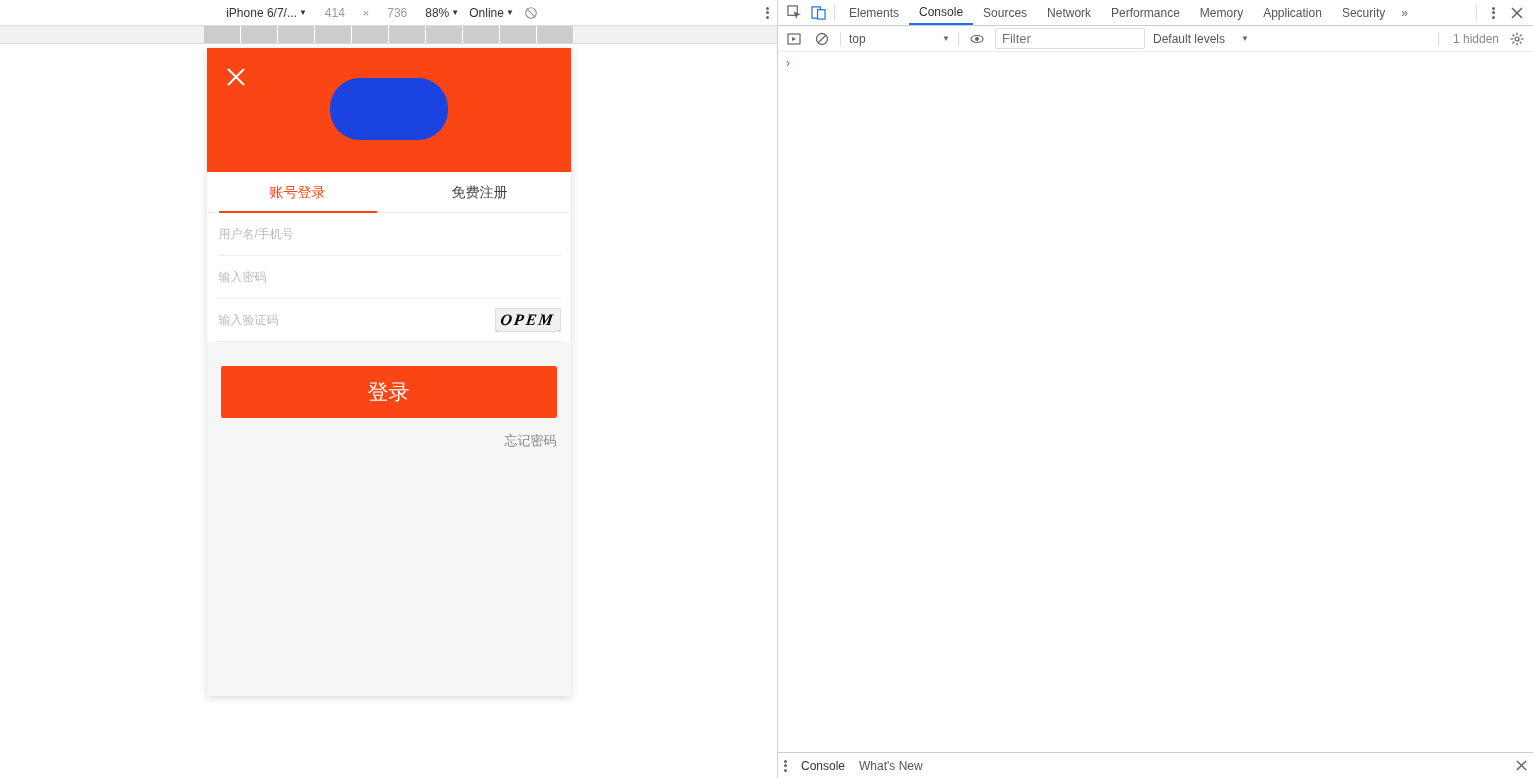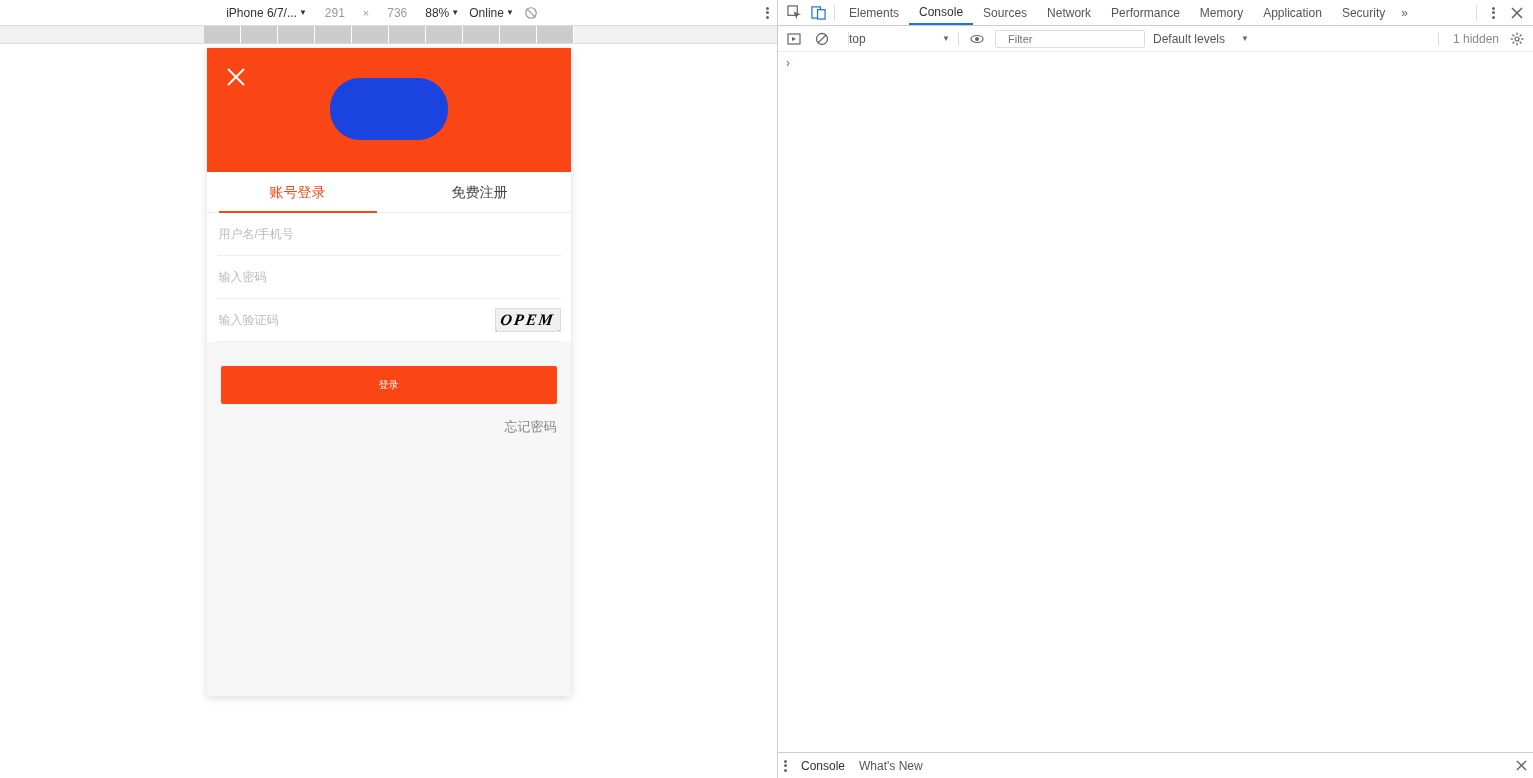--- a/index.html
+++ b/index.html
@@ -40,39 +40,39 @@
   .field input::placeholder { color: #bbb; }
   .field.captcha { display: flex; align-items: center; gap: 6px; }
   .captcha-img { width: 82px; height: 24px; background: #f0f0f0; position: relative; overflow: hidden; border: 1px solid #ddd; }
   .captcha-img .txt { position: absolute; top: 0; left: 0; right: 0; bottom: 0; font-family: Georgia, serif; font-weight: bold; font-style: italic; font-size: 16px; color: #000; letter-spacing: 2px; display: flex; align-items: center; justify-content: center; transform: skewX(-8deg); }
   .captcha-img .noise { position: absolute; top: 0; left: 0; right: 0; bottom: 0; background:
       linear-gradient(25deg, rgba(0,120,200,0.4) 0 1px, transparent 1px 6px),
       linear-gradient(-20deg, rgba(0,150,100,0.3) 0 1px, transparent 1px 8px);
   }
 
   .below-form { background: #f6f6f6; padding: 24px 14px 10px; }
-  .login-btn { width: 100%; padding: 12px 0; background: #fa4614; color: #fff; border: none; border-radius: 2px; font-size: 10px; cursor: pointer; }
+  .login-btn { width: 100%; padding: 12px 0; background: #fa4614; color: #fff; border: none; border-radius: 2px; font-size: 21px; cursor: pointer; }
   .forgot { text-align: right; margin-top: 14px; font-size: 13px; color: #888; cursor: pointer; }
 
   
   .right { flex: 1; display: flex; flex-direction: column; background: #fff; }
   .dt-tabs { height: 26px; border-bottom: 1px solid #ccc; display: flex; align-items: center; font-size: 12px; color: #555; padding: 0 4px; gap: 0; }
   .dt-tabs .icon-btn { width: 24px; height: 24px; display: flex; align-items: center; justify-content: center; cursor: pointer; }
   .dt-tabs .icon-btn.active svg { stroke: #1a73e8; fill: #1a73e8; }
   .dt-tabs .divider { width: 1px; height: 16px; background: #ddd; margin: 0 4px; }
   .dt-tab { padding: 0 10px; height: 100%; display: flex; align-items: center; cursor: pointer; }
   .dt-tab.active { color: #333; border-bottom: 2px solid #1a73e8; margin-bottom: -1px; }
   .dt-tabs .flex { flex: 1; }
   .chevrons { font-size: 12px; color: #666; padding: 0 6px; cursor: pointer; }
 
   .console-toolbar { height: 26px; border-bottom: 1px solid #eee; display: flex; align-items: center; gap: 8px; font-size: 12px; color: #555; padding: 0 6px; }
   .console-toolbar .icon-btn { width: 20px; height: 20px; display: flex; align-items: center; justify-content: center; cursor: pointer; }
-  .console-toolbar .ctx { display: flex; align-items: flex-end; gap: 4px; border-left: 1px solid #ddd; flex: 0 0 auto; margin-left: 8px; }
+  .console-toolbar .ctx { display: flex; align-items: flex-end; gap: 4px; border-left: 1px solid #ddd; padding-left: 8px; flex: 0 0 auto; }
   .console-toolbar .ctx .sel { min-width: 110px; display: flex; justify-content: space-between; align-items: center; border-right: 1px solid #ddd; padding-right: 8px; }
-  .console-toolbar input.filter { border: 1px solid #ddd; border-radius: 2px; padding: 2px 12px; font-size: 11px; width: 150px; }
+  .console-toolbar input.filter { border: 1px solid #ddd; border-radius: 2px; padding: 2px 6px; font-size: 13px; width: 150px; }
   .console-toolbar .levels { display: flex; align-items: center; gap: 14px; }
   .console-toolbar .hidden-count { margin-left: auto; color: #888; border-left: 1px solid #ddd; padding-left: 14px; }
   .console-toolbar .gear { cursor: pointer; }
 
   .console-body { flex: 1; position: relative; font-family: Menlo, monospace; font-size: 12px; padding: 4px 8px; color: #367cf1; }
   .prompt { color: #367cf1; }
 
   .drawer { height: 26px; border-top: 1px solid #ccc; display: flex; align-items: center; font-size: 12px; color: #555; padding: 0 6px; gap: 14px; }
   .drawer .dots { width: 3px; height: 12px; display: flex; flex-direction: column; justify-content: space-between; }
   .drawer .dots span { width: 3px; height: 3px; background: #666; border-radius: 50%; }
@@ -86,21 +86,21 @@
 </head>
 <body>
 
 <div class="left">
   <div class="device-toolbar">
     <div class="spacer"></div>
     <div class="sel">
       <span>iPhone 6/7/...</span>
       <span class="tri">▼</span>
     </div>
-    <span class="dim-input">291</span>
+    <span class="dim-input">414</span>
     <span class="x">×</span>
     <span class="dim-input">736</span>
     <div class="sel">
       <span>88%</span>
       <span class="tri">▼</span>
     </div>
     <div class="sel">
       <span>Online</span>
       <span class="tri">▼</span>
     </div>

